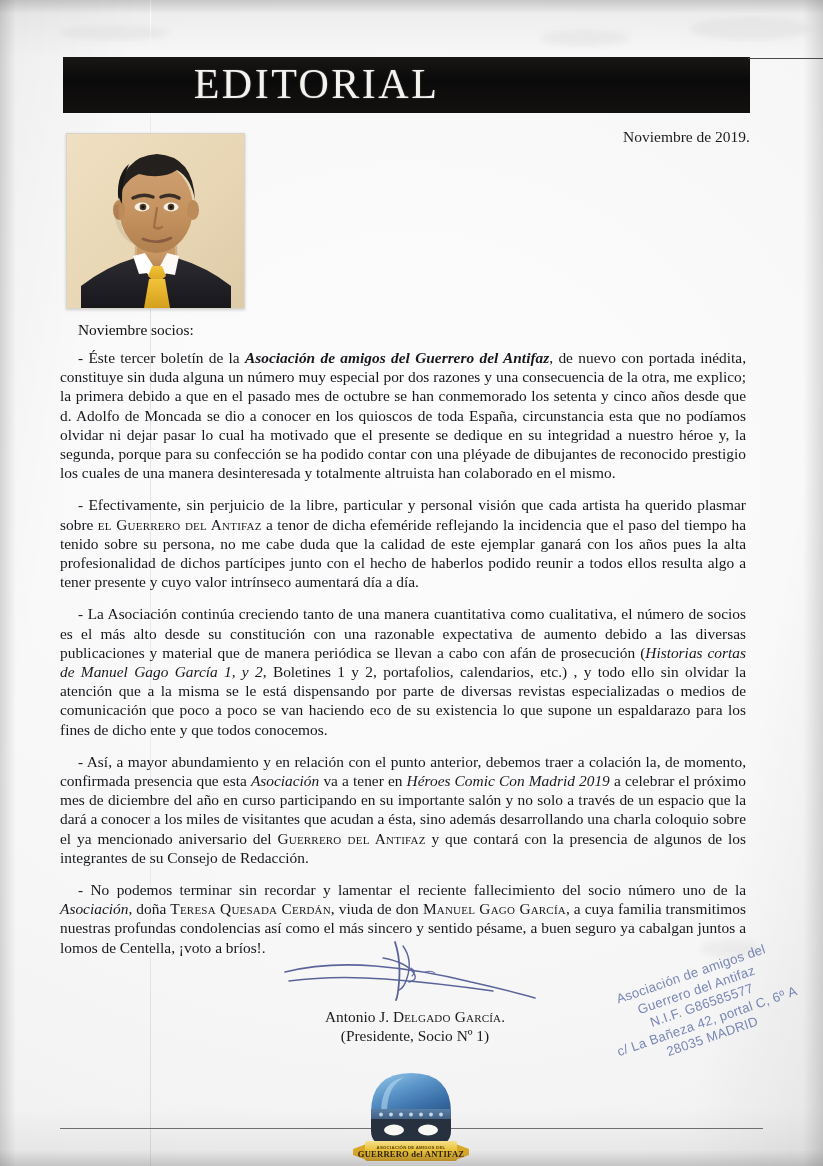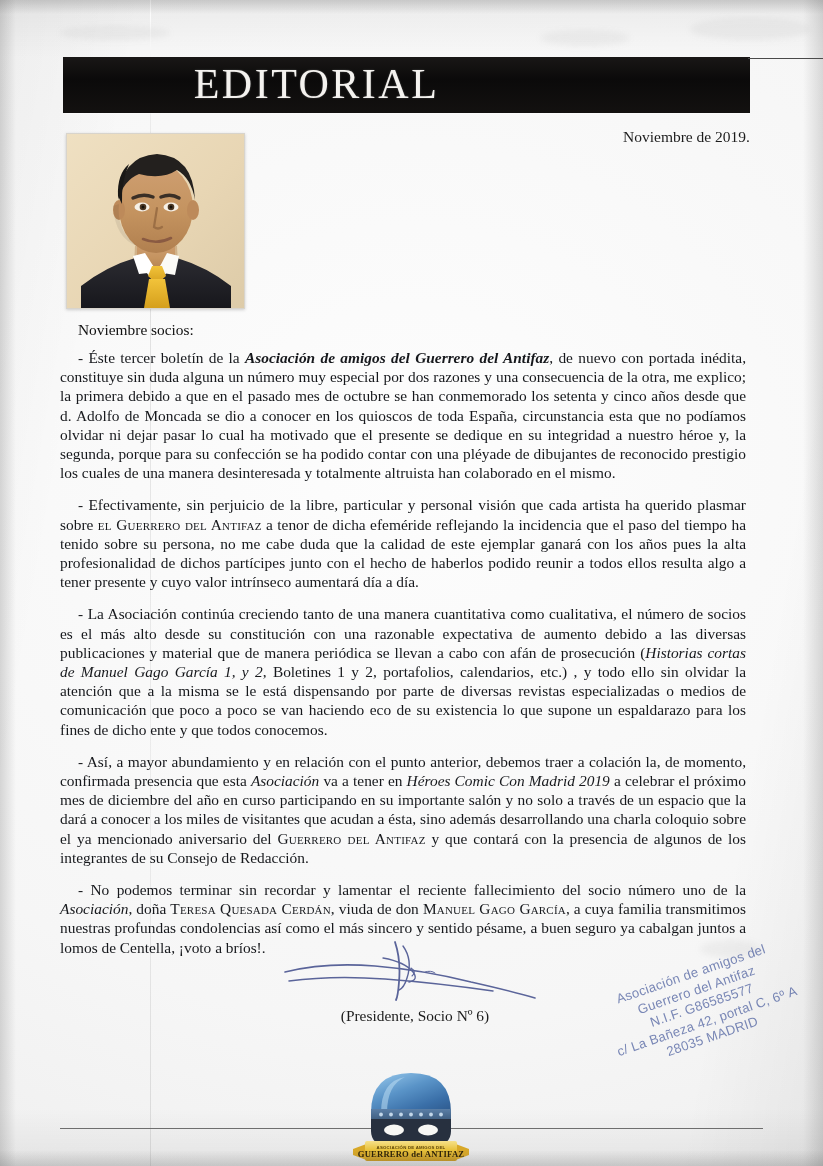--- a/index.html
+++ b/index.html
@@ -331,21 +331,22 @@
           <path d="M130 4 q6 18 4 40 q-1 14 -3 18" stroke-width="1.8"></path>
           <path d="M138 8 q10 14 4 32 q-3 10 -8 12" stroke-width="1.4"></path>
           <path d="M20 34 q40 -10 90 -6 q48 4 96 16 q40 9 64 16" stroke-width="1.6"></path>
           <path d="M24 43 q44 -6 96 -2 q52 4 108 12" stroke-width="1.5"></path>
           <path d="M118 20 q22 4 30 14 q6 8 -4 10" stroke-width="1.3"></path>
           <path d="M146 30 q6 4 1 8" stroke-width="1.1"></path>
           <path d="M160 34 q6 -2 10 1" stroke-width="1"></path>
         </g>
       </svg>
     </div>
-    <div class="signer-role">(Presidente, Socio Nº 6)</div>
+    <div class="signer-name"><span>Antonio J. </span><span class="sc">Delgado García</span><span>.</span></div>
+    <div class="signer-role">(Presidente, Socio Nº 1)</div>
   </div>
 
   <div class="stamp">
     <div>Asociación de amigos del</div>
     <div>Guerrero del Antifaz</div>
     <div>N.I.F. G86585577</div>
     <div>c/ La Bañeza 42, portal C, 6º A</div>
     <div>28035 MADRID</div>
   </div>
 

